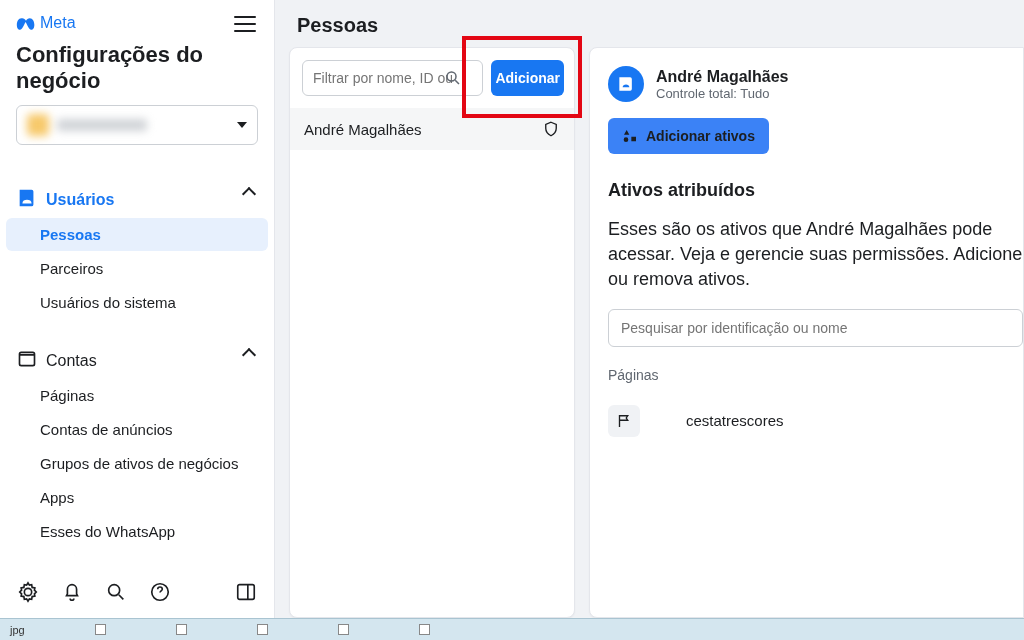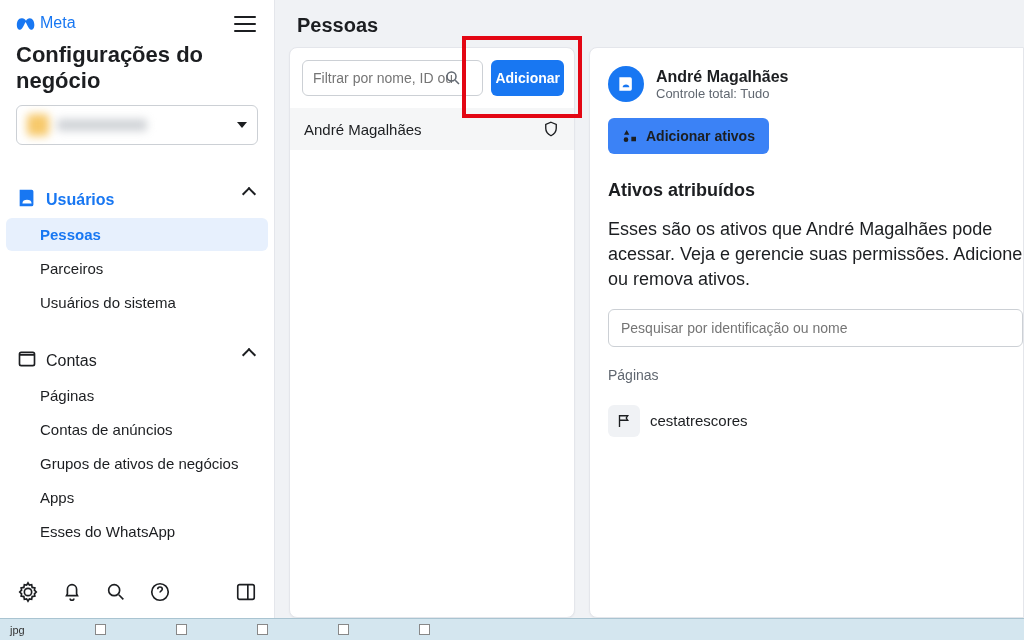--- a/index.html
+++ b/index.html
@@ -52,21 +52,21 @@
   .avatar svg { width: 20px; height: 20px; color: #fff; }
   .user-info .name { font-size: 16px; font-weight: 600; color: #1c1e21; }
   .user-info .role { font-size: 13px; color: #606770; }
   .add-assets { display: inline-flex; align-items: center; gap: 8px; background: #3b82f6; border: none; border-radius: 6px; height: 36px; padding: 0 14px; font-size: 14px; font-weight: 600; color: #1c1e21; cursor: pointer; width: fit-content; }
   .section-title { font-size: 18px; font-weight: 700; color: #1c1e21; margin-top: 10px; }
   .section-desc { font-size: 18px; color: #1c1e21; line-height: 1.4; }
   .asset-search { border: 1px solid #ccd0d5; border-radius: 6px; height: 38px; padding: 8px 12px; font-size: 14px; color: #606770; outline: none; width: 100%; }
   .group-label { font-size: 14px; color: #606770; margin-top: 4px; }
   .asset-row { display: flex; align-items: center; gap: 10px; padding: 6px 0; }
   .asset-icon { width: 32px; height: 32px; border-radius: 6px; background: #f0f2f5; display: flex; align-items: center; justify-content: center; }
-  .asset-name { font-size: 15px; color: #1c1e21; }
+  .asset-name { font-size: 15px; color: #1c1e21; margin-left: 36px; }
   
   .taskbar { height: 22px; background: #d4e6ef; border-top: 1px solid #a9c4d1; display: flex; align-items: center; font-size: 11px; color: #333; padding: 0 10px; gap: 70px; overflow: hidden; }
   .taskbar .tbseg { display: flex; align-items: center; gap: 6px; }
   .taskbar .chk { width: 11px; height: 11px; border: 1px solid #888; background: #fff; display: inline-block; }
 </style>
 </head>
 <body>
 
 <div class="app">
 

